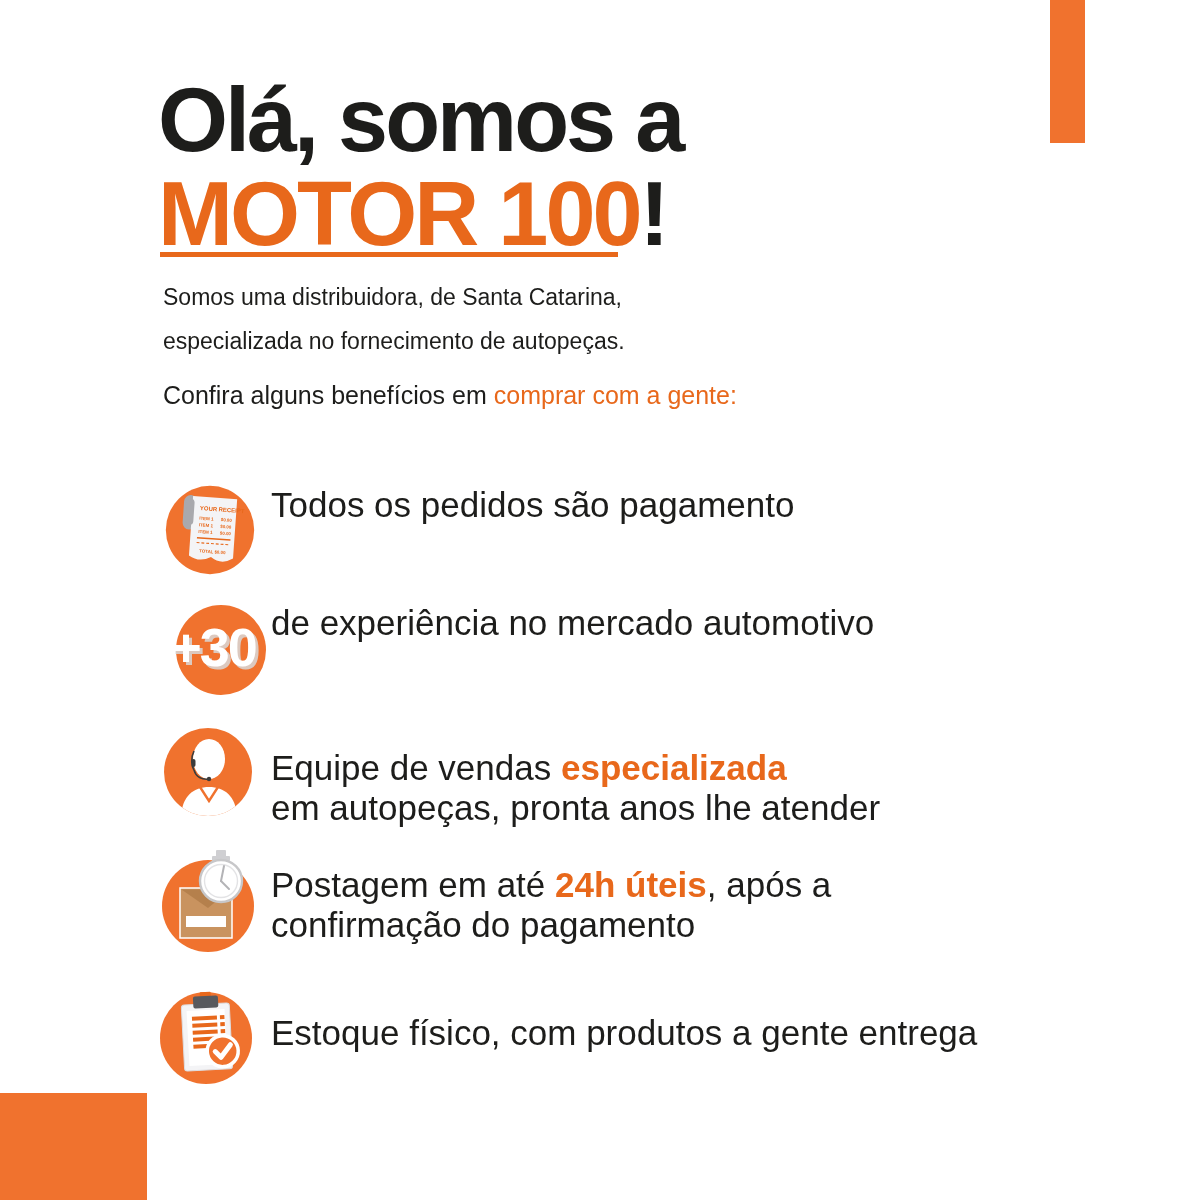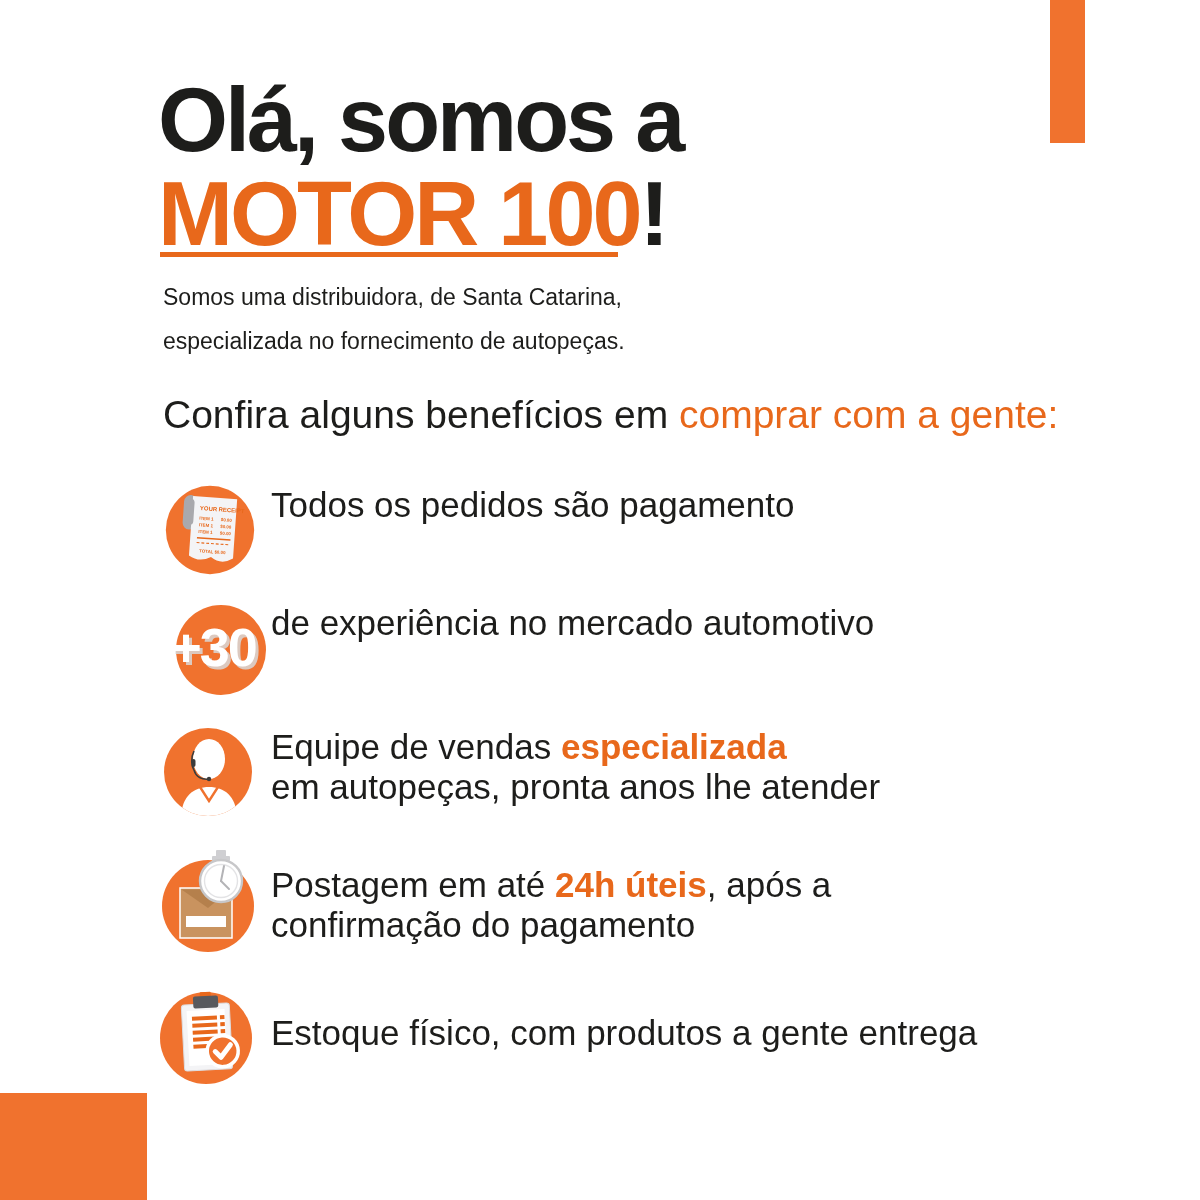--- a/index.html
+++ b/index.html
@@ -22,31 +22,31 @@
   .brand-underline {
     position:absolute; left:160px; top:252px; width:458px; height:5px;
     background:var(--accent_text, #e8681b);
   }
 
   .intro {
     position:absolute; left:163px; top:275px;
     font-size:23px; line-height:44px; white-space:nowrap;
   }
   .lead {
-    position:absolute; left:163px; top:394px;
-    font-size:39px; line-height:42px; white-space:nowrap;
+    position:absolute; left:163px; top:374px;
+    font-size:25px; line-height:42px; white-space:nowrap;
   }
   .hl { color:var(--accent_text, #e8681b); }
   .hl-bold { color:var(--accent_text, #e8681b); font-weight:700; }
 
   .benefit-text {
     position:absolute; left:271px;
     font-size:35px; line-height:40px; white-space:nowrap;
   }
-  .bt1 { top:485px; } .bt2 { top:603px; } .bt3 { top:727px; }
+  .bt1 { top:485px; } .bt2 { top:603px; } .bt3 { top:748px; }
   .bt4 { top:865px; } .bt5 { top:1013px; }
 
   .benefit-icon { position:absolute; }
   .bi1 { left:162px; top:482px; width:96px; height:96px; }
   .bi2 { left:157px; top:602px; width:112px; height:96px; }
   .bi3 { left:161px; top:725px; width:94px; height:94px; }
   .bi4 { left:158px; top:846px; width:104px; height:110px; }
   .bi5 { left:156px; top:980px; width:102px; height:112px; }
   .benefit-icon svg { width:100%; height:100%; display:block; }
 

